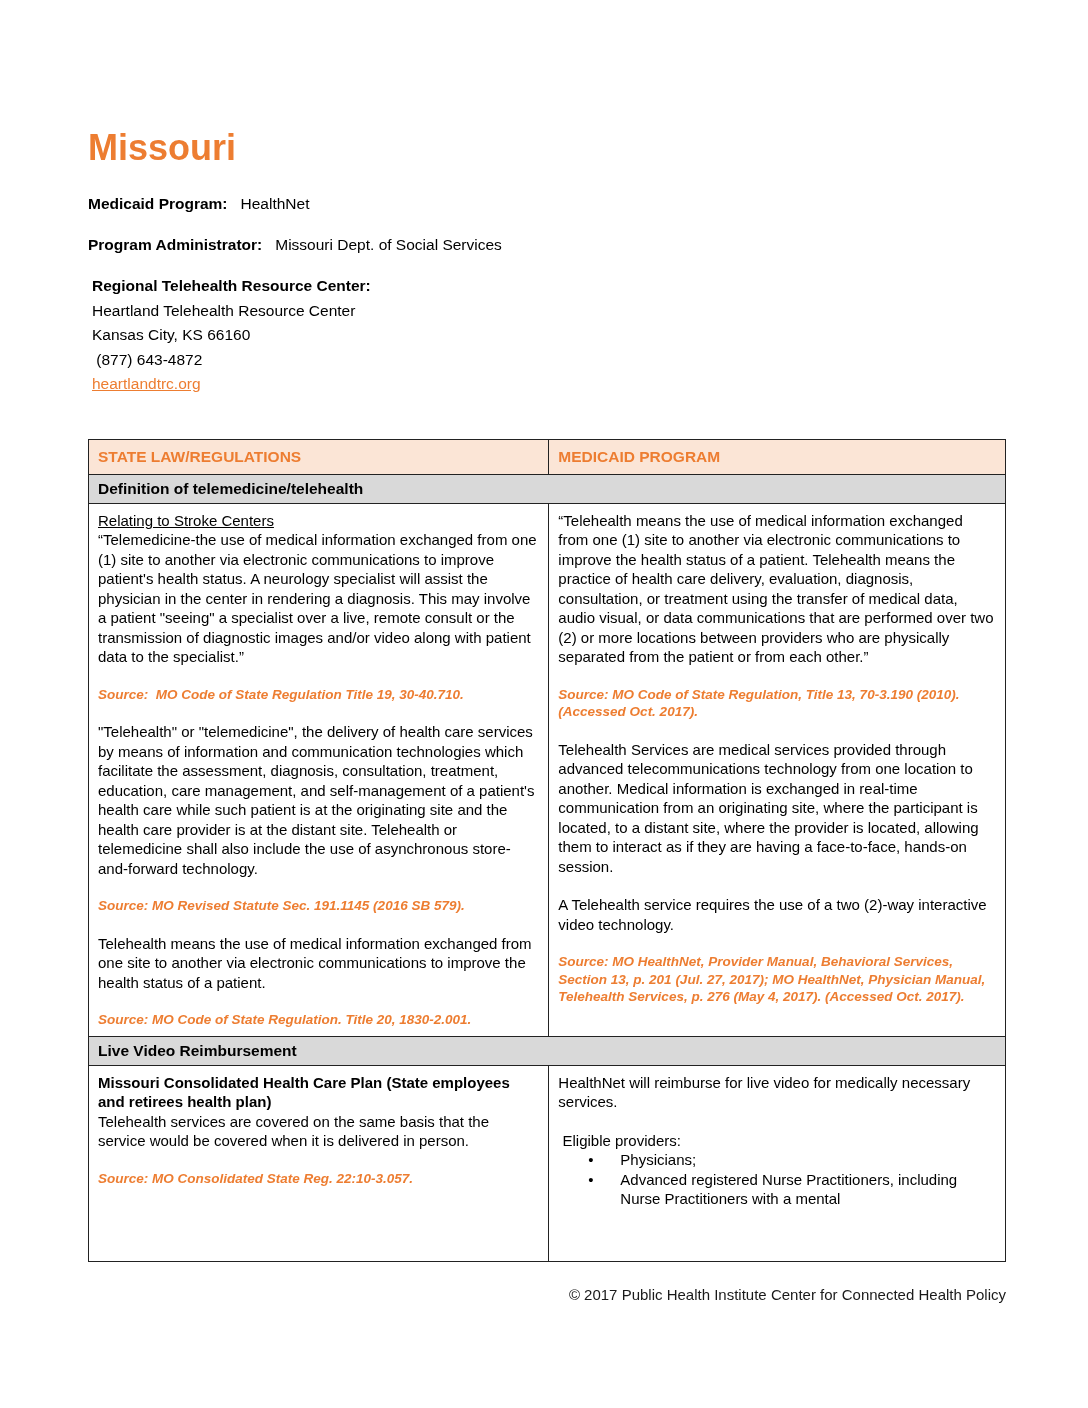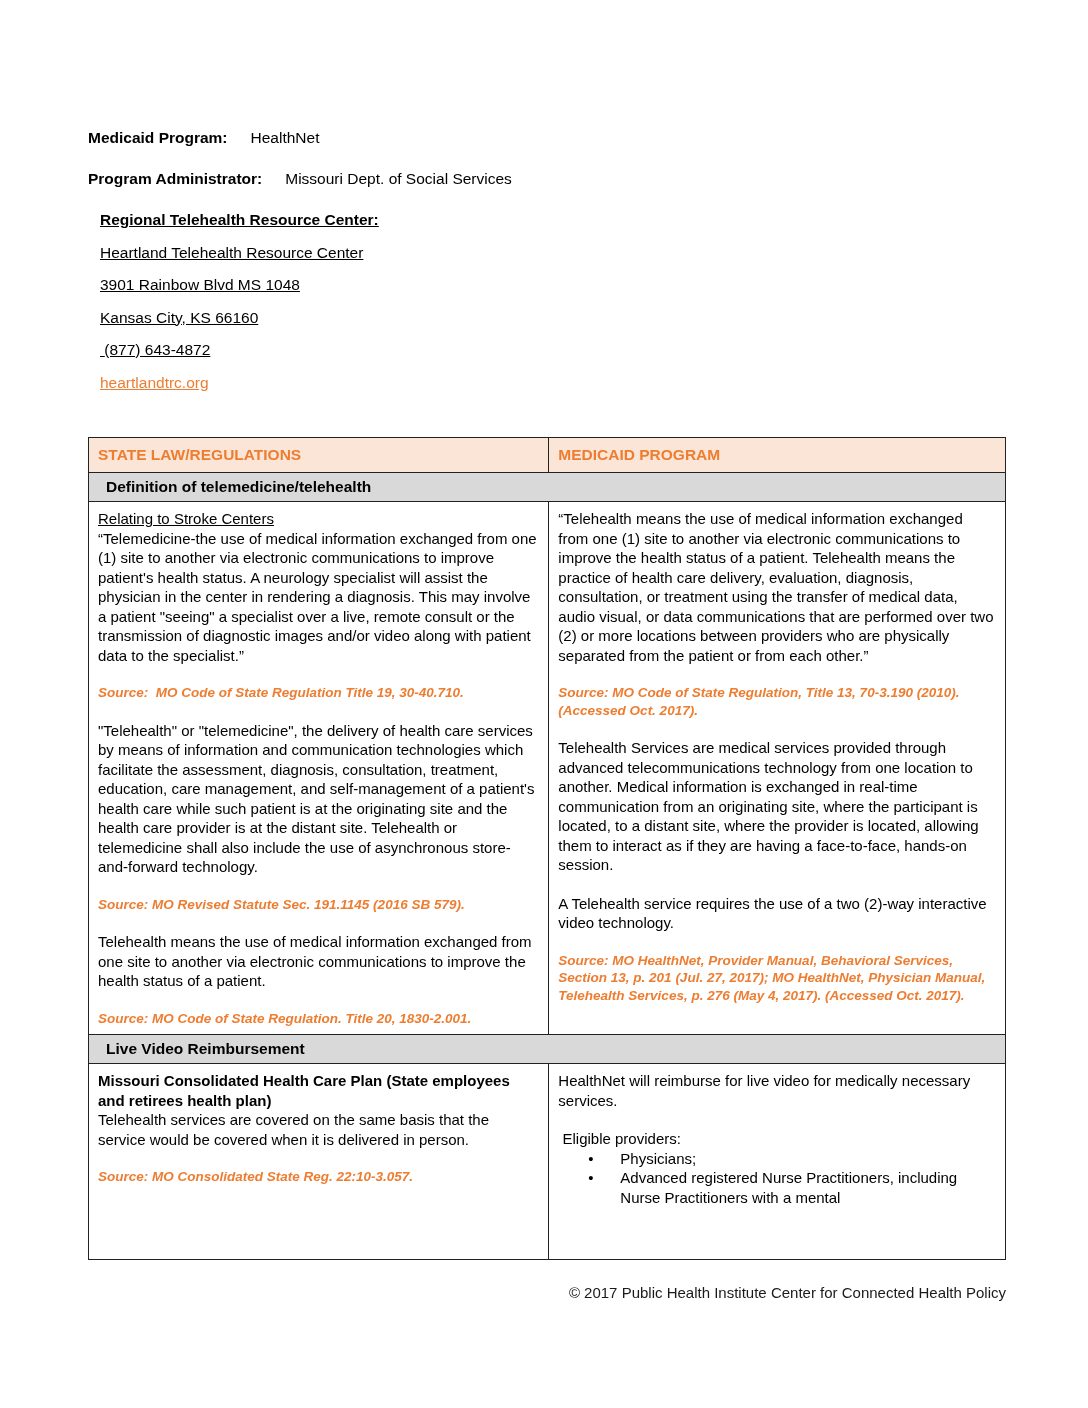--- a/index.html
+++ b/index.html
@@ -10,40 +10,40 @@
   }
   .page { padding:128px 82px 0 88px; box-sizing:border-box; }
 
   h1.title {
     color:#ED7D31; font-size:36px; line-height:40px;
     font-weight:bold; margin:0 0 26px 0;
   }
 
   .info-line { font-size:15.5px; line-height:20px; margin:0 0 21px 0; }
   .info-line .lbl { font-weight:bold; }
-  .info-line .val { margin-left:23px; }
+  .info-line .val { margin-left:13px; }
 
   .rtrc { margin:0 0 0 0; }
-  .rtrc p { margin:12px; font-size:15.5px; line-height:20.5px;text-decoration:underline; }
+  .rtrc p { margin:4px; font-size:15.5px; line-height:20.5px; }
   .rtrc .b { font-weight:bold; }
   a.link { color:#ED7D31; text-decoration:underline; cursor:pointer; }
 
   table.policy {
     border-collapse:collapse; width:100%;
     margin-top:44px; table-layout:fixed;border-radius:11px;
   }
   table.policy th, table.policy td { border:1.5px solid #222222; }
   thead th {
     background:#FBE5D6; color:#ED7D31;
     font-size:15.5px; font-weight:bold; text-align:left;
     padding:8px 9px; vertical-align:middle;
   }
   tr.section td {
     background:#D9D9D9; font-weight:bold;
-    font-size:15.5px; padding:5px 17px;
+    font-size:15.5px; padding:5px 9px;
   }
   tr.content td {
     vertical-align:top; background:#ffffff;
     padding:7px 10px 7px 9px;
     font-size:15px; line-height:19.5px;
   }
   tr.content.main { height:435px; }
   tr.content.bottom { height:196px; }
 
   td.cell p { margin:0 0 19px 0; }
@@ -64,33 +64,33 @@
   .footer {
     text-align:right; font-size:15px; color:#1a1a1a;
     margin-top:24px;
   }
 </style>
 </head>
 <body>
 
 <div class="page">
 
+  <h1 class="title">Missouri</h1>
 
   <p class="info-line">
     <span class="lbl">Medicaid Program:</span><span class="val">HealthNet</span>
   </p>
 
   <p class="info-line">
     <span class="lbl">Program Administrator:</span><span class="val">Missouri Dept. of Social Services</span>
   </p>
 
   <div class="rtrc">
     <p class="b">Regional Telehealth Resource Center:</p>
     <p>Heartland Telehealth Resource Center</p>
-    <p>3901 Rainbow Blvd MS 1048</p>
     <p>Kansas City, KS 66160</p>
     <p class="pre"> (877) 643-4872</p>
     <p><a class="link" href="#">heartlandtrc.org</a></p>
   </div>
 
   <table class="policy">
     <colgroup>
         <col style="width:50.2%">
         <col>
       </colgroup>

